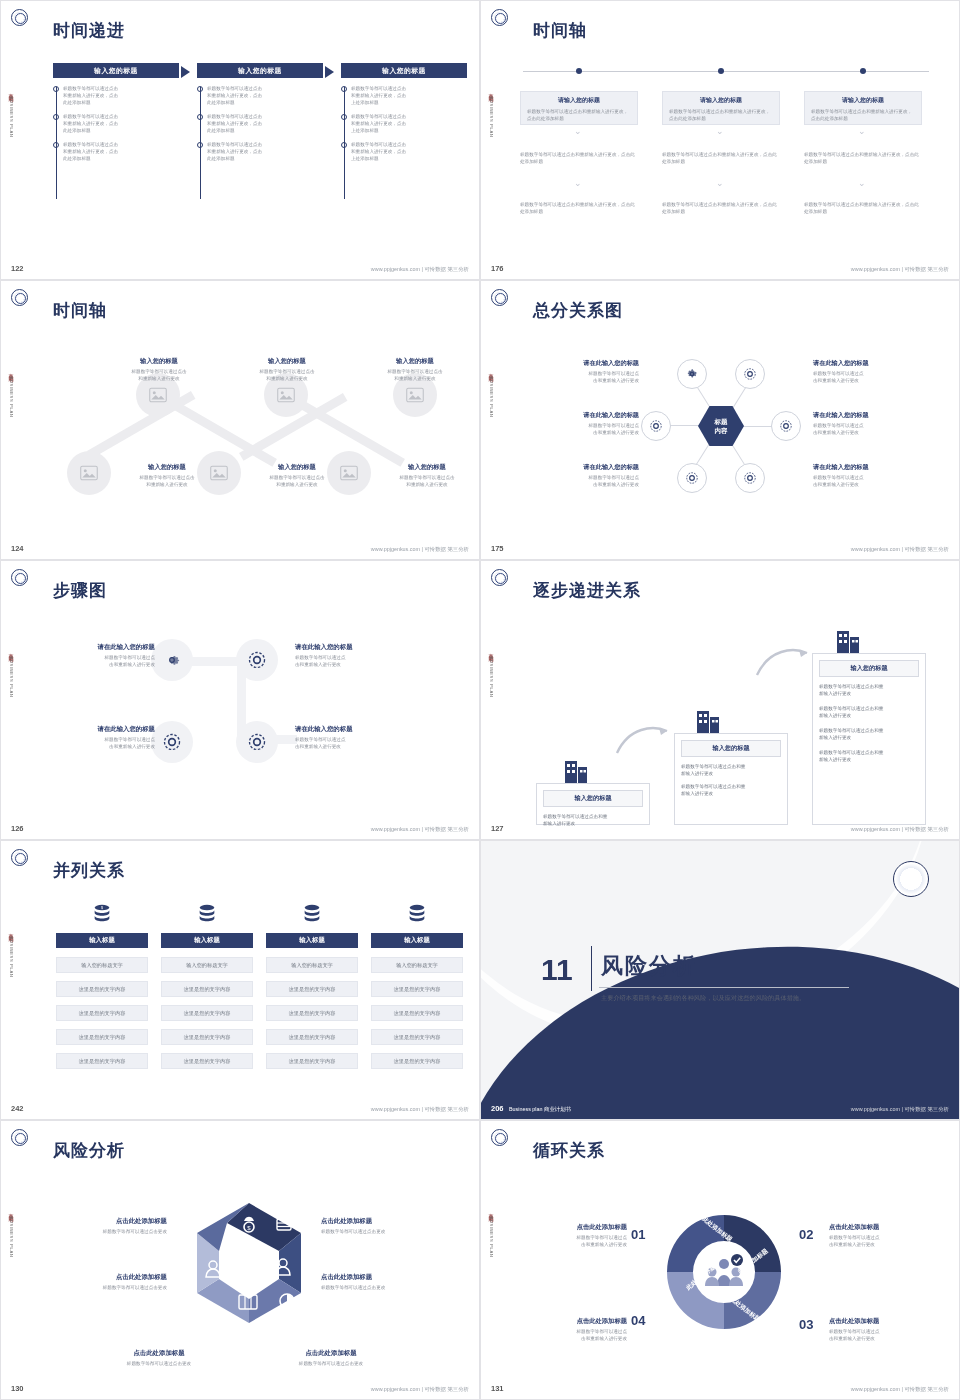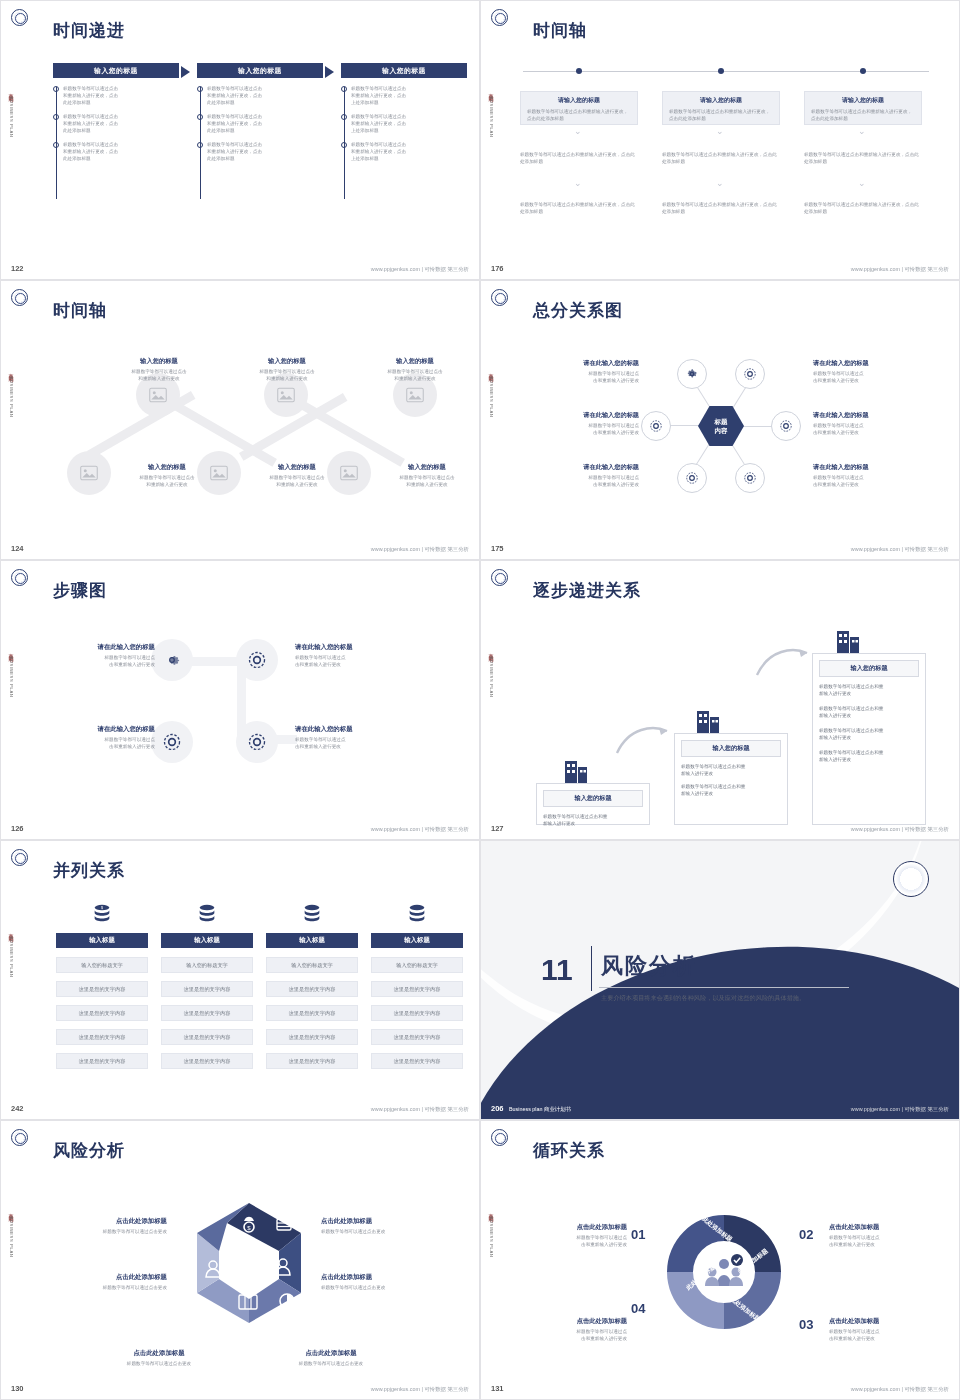--- a/index.html
+++ b/index.html
@@ -870,21 +870,21 @@
           <path d="M-19 14c0-6 3-9 7-9s7 3 7 9z" fill="#9aa3c7"></path>
           <path d="M5 14c0-6 3-9 7-9s7 3 7 9z" fill="#9aa3c7"></path>
           <circle cx="13" cy="-12" r="6" fill="#2c3963"></circle>
           <path d="M10 -12 l2.2 2.4 l4-4.6" stroke="#fff" stroke-width="1.6" fill="none"></path>
         </g>
       </svg>
 
       <div class="num131" style="left:150px; top:106px;">01</div>
       <div class="num131" style="left:318px; top:106px;">02</div>
       <div class="num131" style="left:318px; top:196px;">03</div>
-      <div class="num131" style="left:150px; top:180px;">04</div>
+      <div class="num131" style="left:150px; top:192px;">04</div>
 
       <div class="ringlbl" style="left:218px; top:104px; transform:rotate(38deg);">此处添加标题</div>
       <div class="ringlbl" style="left:254px; top:136px; transform:rotate(-38deg);">此处添加标题</div>
       <div class="ringlbl" style="left:246px; top:184px; transform:rotate(38deg);">此处添加标题</div>
       <div class="ringlbl" style="left:202px; top:152px; transform:rotate(-40deg);">此处添加标题</div>
 
       <div class="txt131" style="left:34px; top:102px; text-align:right;">
         <div class="tt">点击此处添加标题</div>
         <div class="tiny" style="white-space:pre-line">标题数字等都可以通过点
 击和重新输入进行更改</div>

